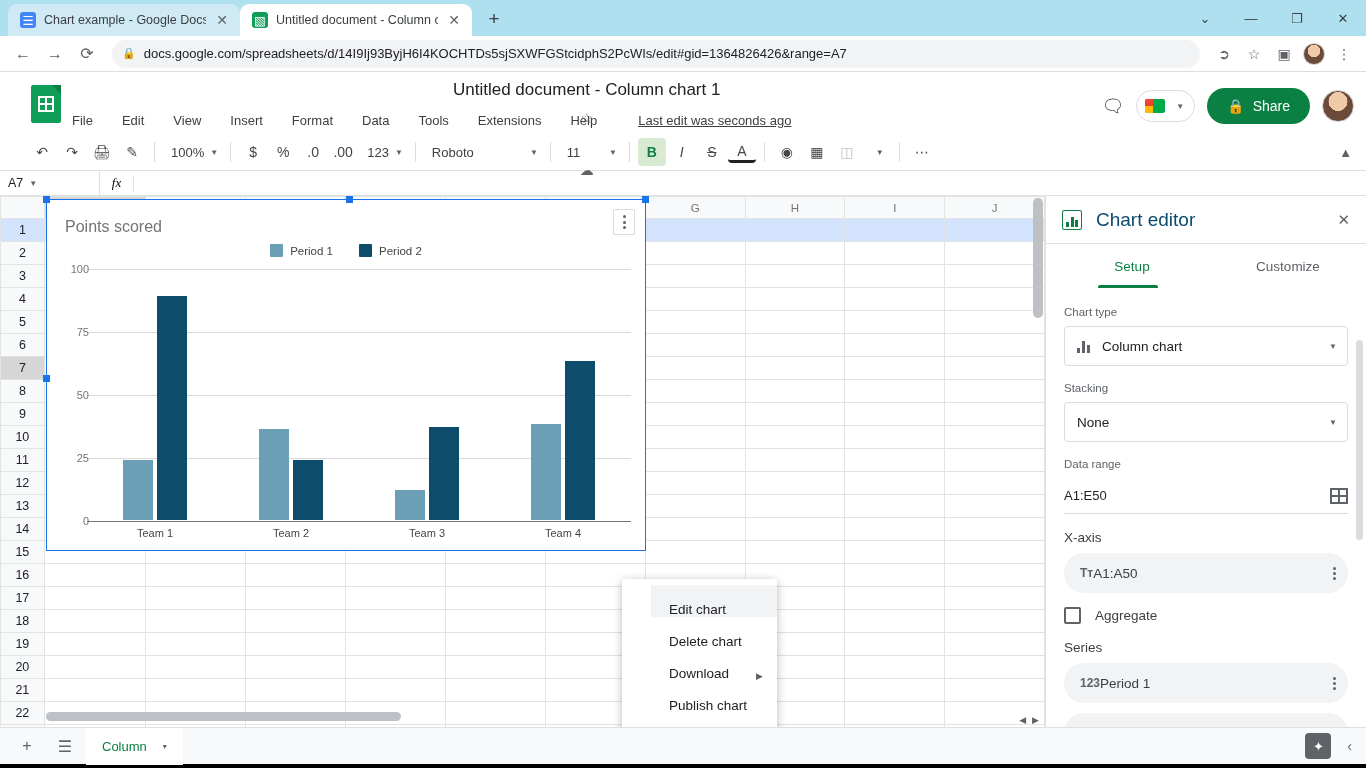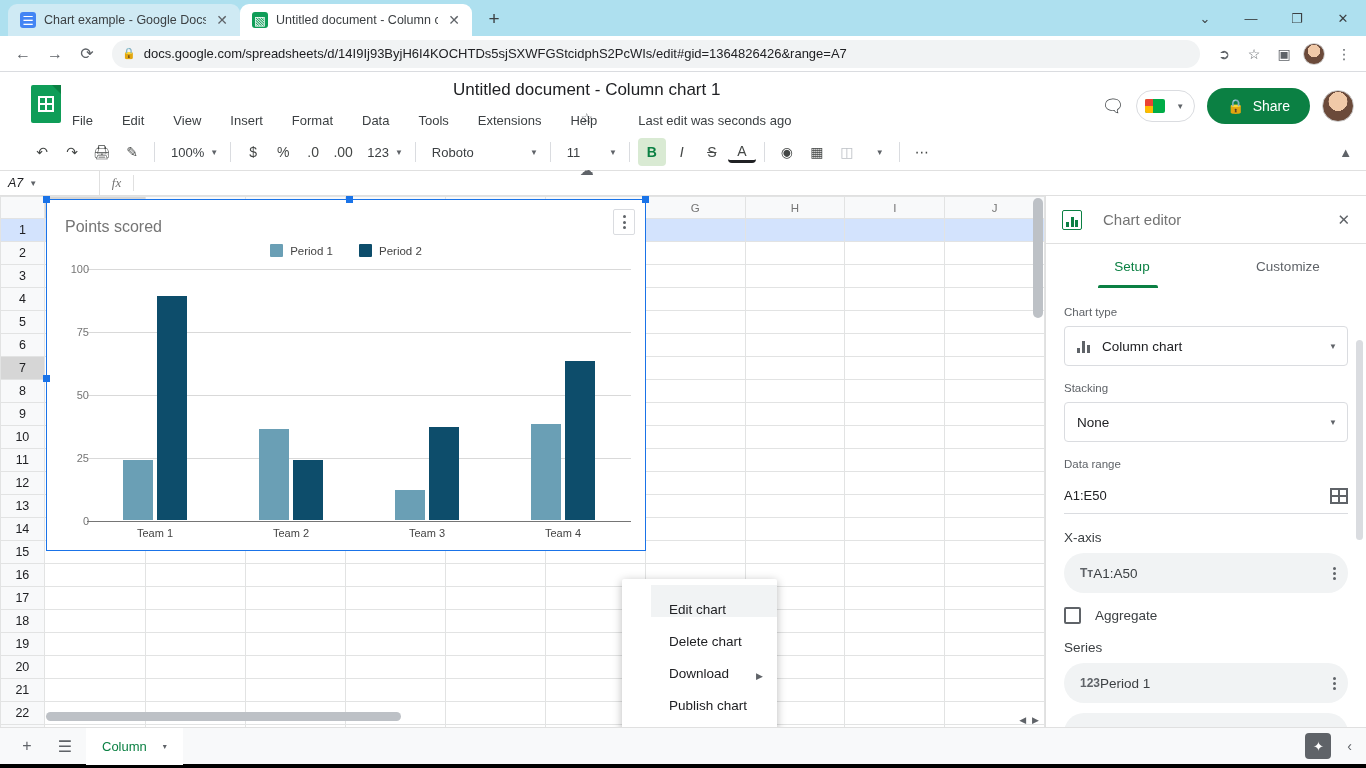--- a/index.html
+++ b/index.html
@@ -60,21 +60,21 @@
     background:#0b8043; clip-path: polygon(0 0, 100% 100%, 100% 0);}
   .logo-grid { width: 16px; height: 16px; border: 1.6px solid #fff; display:grid;
      grid-template-columns: 1fr 1fr; grid-template-rows: 1fr 1fr; }
   .logo-grid i { border: .8px solid #fff; }
   .doc-titlewrap { flex: 1; }
   .doc-title-row { display: flex; align-items: center; gap: 10px; height: 26px; flex-direction: column; }
   .doc-title { font-size: 17px; color: #202124; }
   .title-ico { font-size: 14px; color: #5f6368; }
   .menubar { display: flex; align-items: center; gap: 29px; height: 24px; margin-top: 2px; }
   .menubar span { font-size: 13px; color: #3c4043; }
-  .lastedit { font-size: 12.5px; color: #3c4043; margin-left: 12px; }
+  .lastedit { font-size: 12.5px; color: #3c4043; text-decoration: underline; margin-left: 12px; }
   .header-right { display: flex; align-items: center; gap: 12px; padding-top: 8px; }
   .comment-ico { font-size: 18px; color: #3c4043; }
   .meet-pill { height: 32px; padding: 0 10px 0 8px; border: 1px solid #dadce0;
     border-radius: 16px; display: flex; align-items: center; gap: 5px; }
   .meet-ico { width: 20px; height: 14px; background: #00ac47; border-radius: 2px; position: relative; }
   .meet-ico::before { content:""; position:absolute; left:0; top:0; width:8px; height:14px;
     background: #ffba00; border-radius: 2px 0 0 2px;}
   .meet-ico::after { content:""; position:absolute; left:0; top:0; width:8px; height:7px;
     background: #ea4335; border-radius: 2px 0 0 0;}
   .share-btn { height: 36px; padding: 0 20px; background: #0b8043; color: #fff;
@@ -93,22 +93,22 @@
      padding: 0 4px 0 8px; font-size: 13px; color: #3c4043; }
   .caret { font-size: 8px; color: #5f6368; margin-left: 6px; }
   .bold-active { background: #d9ead3; color: #0b8043; font-weight: bold; }
   .collapse-ico { position: absolute; right: 14px; color: #5f6368; font-size: 13px; }
 
   
   .formula-bar { height: 26px; display: flex; align-items: center;
      border-top: 1px solid #e0e0e0; border-bottom: 1px solid #e0e0e0; background: #fff; }
   .namebox { width: 100px; height: 100%; display: flex; align-items: center;
      justify-content: flex-start; padding: 0 8px; font-size: 12.5px; color: #202124;
-     border-right: 1px solid #e0e0e0; font-style: italic; }
-  .fx { width: 34px; text-align: center; font-size: 13px; color: #737373; font-style: italic;
+     border-right: 1px solid #e0e0e0; }
+  .fx { width: 34px; text-align: center; font-size: 13px; color: #000000; font-style: italic;
      font-family: "Liberation Serif", serif; border-right: 1px solid #e0e0e0; }
   .formula-input { flex: 1; height: 100%; font-size: 13px; padding-left: 8px; }
 
   
   .workarea { display: flex; height: 531px; }
   .grid-wrap { flex: 1; position: relative; overflow: hidden; background: #fff; }
 
   table.grid { border-collapse: collapse; table-layout: fixed; }
   table.grid th, table.grid td { border: 1px solid #e2e3e3; height: 23px;
      font-size: 12.5px; color: #202124; padding: 0 4px; }
@@ -169,21 +169,21 @@
      font-size: 9px; color: #5f6368; }
 
   
   .editor { width: 321px; border-left: 1px solid #e0e0e0; background: #fff;
      display: flex; flex-direction: column; position: relative; }
   .ed-head { height: 48px; display: flex; align-items: center; padding: 0 16px;
      gap: 14px; border-bottom: 1px solid #e0e0e0; }
   .ed-icon { width: 20px; height: 20px; border: 1.6px solid #0b8043; border-radius: 2px;
      display: flex; align-items: flex-end; justify-content: center; gap: 1.5px; padding: 2px; }
   .ed-icon i { width: 3px; background: #0b8043; display: block; }
-  .ed-title { flex: 1; font-size: 15px; color: #737373; margin-left: 7px; }
+  .ed-title { flex: 1; font-size: 19px; color: #0c4a6e; }
   .ed-close { font-size: 15px; color: #5f6368; }
   .ed-tabs { height: 44px; display: flex; }
   .ed-tab { flex: 1; display: flex; align-items: center; justify-content: center;
      font-size: 13.5px; color: #5f6368; position: relative; }
   .ed-tab.active { color: #0b8043; padding-left: 8px; }
   .ed-tab.active::after { content:""; position: absolute; bottom: 0; left: 32%; right: 32%;
      height: 3px; background: #0b8043; border-radius: 2px 2px 0 0; }
   .ed-body { flex: 1; padding: 10px 18px 0 18px; overflow: hidden; position: relative; }
   .ed-label { font-size: 11.5px; color: #5f6368; margin: 8px 0 8px 0; }
   .ed-label.big { font-size: 13.5px; color: #3c4043; margin-top: 16px; }

